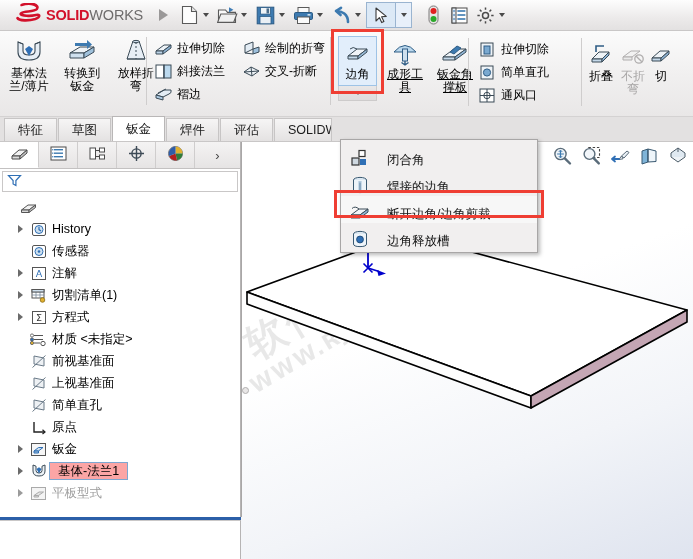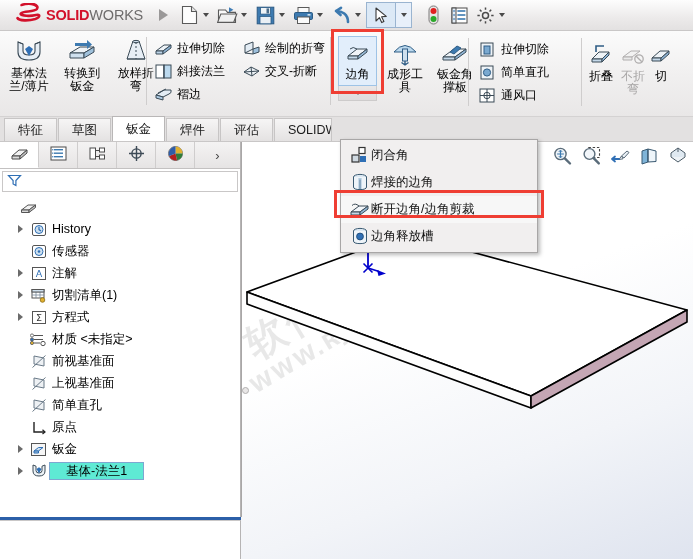--- a/index.html
+++ b/index.html
@@ -111,21 +111,21 @@
   .tab.cut { max-width:58px; overflow:hidden; }
 
   
   .dropdown {
     position:absolute; left:340px; top:139px; width:198px;
     background:#f1efef; border:1px solid #a8a6a6;
     box-shadow:2px 2px 4px rgba(0,0,0,.28); z-index:40;
     padding:2px 0;
   }
   .dd-item {
-    height:27px; display:flex; align-items:center; gap:0;
+    height:27px; display:flex; align-items:flex-end; gap:16px;
     padding-left:8px; font-size:12.5px; color:#111;
   }
   .dd-item .ico { width:22px; height:22px; display:flex; align-items:center; justify-content:center; }
   .dd-item.sel { background:#f7f7f7; }
   .annot-red-menu {
     position:absolute; left:334px; top:190px; width:210px; height:28px;
     border:3px solid #ef3e33; z-index:45; pointer-events:none;
   }
 
   
@@ -153,21 +153,21 @@
   .tree { padding:4px 0 0 2px; font-size:12.5px; }
   .trow { display:flex; align-items:center; height:22px; white-space:nowrap; }
   .tw { width:16px; display:flex; align-items:center; justify-content:center; }
   .exp {
     width:0;height:0;border-left:5px solid #6b6b6b;
     border-top:4px solid transparent;border-bottom:4px solid transparent;
   }
   .ti { width:21px; display:flex; align-items:center; justify-content:center; }
   .tlabel { padding-left:3px; }
   .trow.selected .tlabel {
-    background:#5eead4; border:1px solid #7da7d1; padding:0 16px; line-height:16px;
+    background:#fca5a5; border:1px solid #7da7d1; padding:0 8px; line-height:16px;
   }
   .trow.dim { color:#9b9b9b; }
   .panel-bottom {
     position:absolute; left:0; top:517px; width:241px; height:3px; background:#2b5fa8;
   }
   .panel-strip {
     position:absolute; left:0; top:520px; width:241px; height:39px;
     background:#fff; border-right:1px solid #b6b4b4; border-top:1px solid #c9c7c7;
   }
 
@@ -415,21 +415,21 @@
           <path d="M12 7 Q8 4 5 7" fill="none" stroke="#3a4a56"></path>
         </svg>
     </span>
     <span>边角</span>
   </div>
   <div class="corner-caret-strip">
     <div class="caret" style="margin:0"></div>
   </div>
   <div class="annot-red-corner"></div>
 
-  <div class="rgroup" style="position:absolute; left:380px; top:34px;">
+  <div class="rgroup" style="position:absolute; left:380px; top:34px;text-decoration:underline;">
     <div style="display:flex;">
       <div class="big-btn">
         <span class="ico">
           <svg width="30" height="26" viewBox="0 0 30 26">
               <path d="M4 12 Q15 -1 26 12 Z" fill="#bcd9ee" stroke="#2f5d85"></path>
               <rect x="12.5" y="9" width="5" height="12" fill="#cfe0ee" stroke="#2f5d85"></rect>
               <path d="M15 21 L15 24 M11.5 22.5 L15 25 L18.5 22.5" fill="none" stroke="#2f5d85" stroke-width="1.4"></path>
             </svg>
         </span>
         <span>成形工</span>
@@ -769,20 +769,33 @@
           </span>
         <span class="ti">
           <svg width="18" height="16" viewBox="0 0 18 16">
               <path d="M3 2 L3 8 Q3 13 9 13 Q15 13 15 8 L15 2 L12 3.2 L12 7.6 Q12 10 9 10 Q6 10 6 7.6 L6 3.2 Z" fill="#eef3f7" stroke="#3a4a56"></path>
               <path d="M6.5 6 L9 10.5 L11.5 6 L9 4.3 Z" fill="#2f6fb5"></path>
             </svg>
         </span>
         <span class="tlabel">基体-法兰1</span>
       </div>
 
+      <div class="trow dim" style="padding-left:10px">
+        <span class="tw">
+            <span class="exp" style="border-left-color:#9b9b9b"></span>
+          </span>
+        <span class="ti">
+          <svg width="17" height="15" viewBox="0 0 17 15">
+              <rect x="1.5" y="1.5" width="14" height="12" fill="#f4f4f4" stroke="#aaa"></rect>
+              <path d="M4 9.5 L9 6 L13.5 6 L8.5 9.5 Z" fill="#e4e4e4" stroke="#aaa"></path>
+              <path d="M4 9.5 L4 11 L8.5 11 L8.5 9.5 Z" fill="#d8d8d8" stroke="#aaa"></path>
+            </svg>
+        </span>
+        <span class="tlabel">平板型式</span>
+      </div>
     </div>
   </div>
   <div class="panel-bottom"></div>
   <div class="panel-strip"></div>
 
   <div class="viewport">
 
     <div class="wm" style="left:-8px; top:122px; font-size:40px; letter-spacing:4px;">软件自学网</div>
     <div class="wm" style="left:-6px; top:172px; font-size:21px; letter-spacing:2px;">WWW.RJZXW.COM</div>
 

